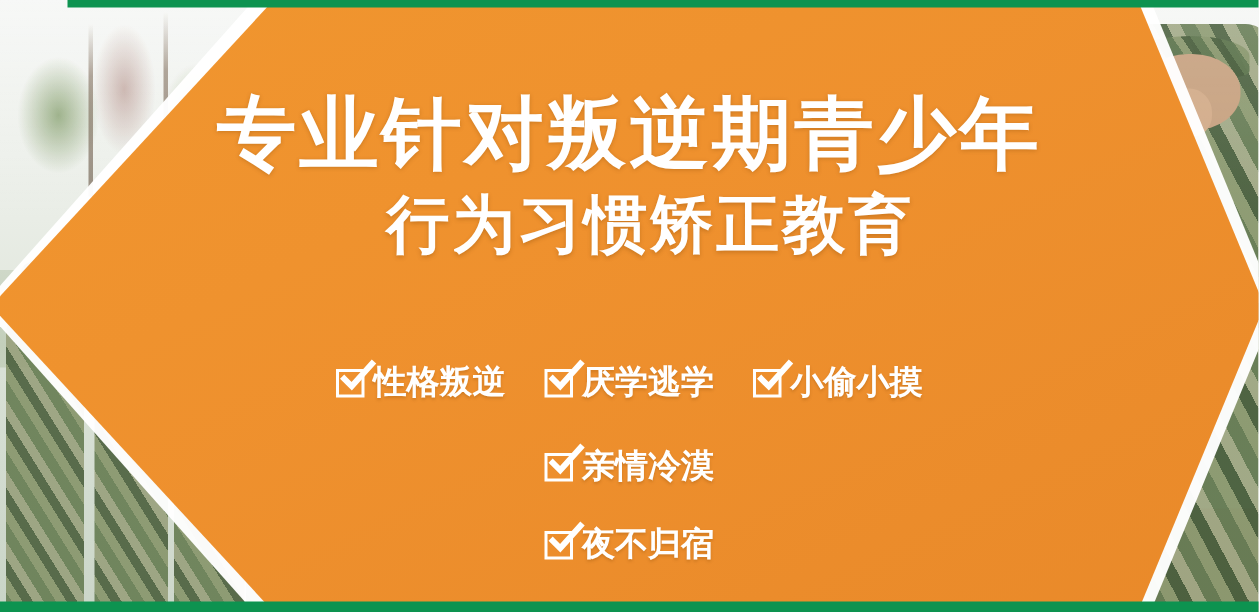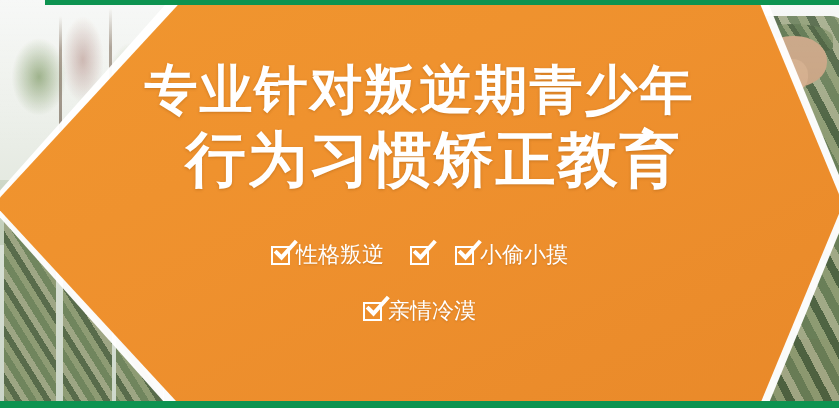--- a/index.html
+++ b/index.html
@@ -213,21 +213,21 @@
     line-height: 1.06;
     text-shadow: 0 1px 3px rgba(120,62,0,.30);
   }
   .headline .l1 {
     display: block;
     font-size: 53px;
     letter-spacing: 2px;
   }
   .headline .l2 {
     display: block;
-    font-size: 60px;
+    font-size: 42px;
     letter-spacing: 2px;
     margin-top: 10px;
     margin-left: 28px;
   }
 
   .features {
     position: absolute;
     left: 0; right: 0;
     top: 240px;
   }
@@ -239,21 +239,21 @@
     margin-bottom: 26px;
   }
   .feat-row.row-2 { gap: 22px; flex-direction: column; }
 
   .feat {
     display: flex;
     align-items: center;
     gap: 6px;
     color: #ffffff;
     font-size: 22px;
-    font-weight: 400;
+    font-weight: 700;
     white-space: nowrap;
     text-shadow: 0 1px 2px rgba(120,62,0,.25);
     justify-content: center;
   }
   .feat .cbx {
     position: relative;
     width: 19px;
     height: 19px;
     flex: 0 0 19px;
     border: 2px solid #ffffff;
@@ -374,37 +374,46 @@
             </svg>
           </span>
           <span>性格叛逆</span>
         </div>
         <div class="feat">
           <span class="cbx">
             <svg viewBox="0 0 22 22" aria-hidden="true">
               <path d="M2.5 11.5 L7.5 16.5 L21 1.5" fill="none" stroke="#ffffff" stroke-width="4" stroke-linecap="square" stroke-linejoin="miter"></path>
             </svg>
           </span>
+          <span>厌学逃学</span>
         </div>
         <div class="feat">
           <span class="cbx">
             <svg viewBox="0 0 22 22" aria-hidden="true">
               <path d="M2.5 11.5 L7.5 16.5 L21 1.5" fill="none" stroke="#ffffff" stroke-width="4" stroke-linecap="square" stroke-linejoin="miter"></path>
             </svg>
           </span>
           <span>小偷小摸</span>
         </div>
       </div>
 
       <div class="feat-row row-2">
         <div class="feat">
           <span class="cbx">
             <svg viewBox="0 0 22 22" aria-hidden="true">
               <path d="M2.5 11.5 L7.5 16.5 L21 1.5" fill="none" stroke="#ffffff" stroke-width="4" stroke-linecap="square" stroke-linejoin="miter"></path>
             </svg>
           </span>
           <span>亲情冷漠</span>
         </div>
+        <div class="feat">
+          <span class="cbx">
+            <svg viewBox="0 0 22 22" aria-hidden="true">
+              <path d="M2.5 11.5 L7.5 16.5 L21 1.5" fill="none" stroke="#ffffff" stroke-width="4" stroke-linecap="square" stroke-linejoin="miter"></path>
+            </svg>
+          </span>
+          <span>夜不归宿</span>
+        </div>
       </div>
 
     </div>
   </div>
 </div>
 
 </body></html>

